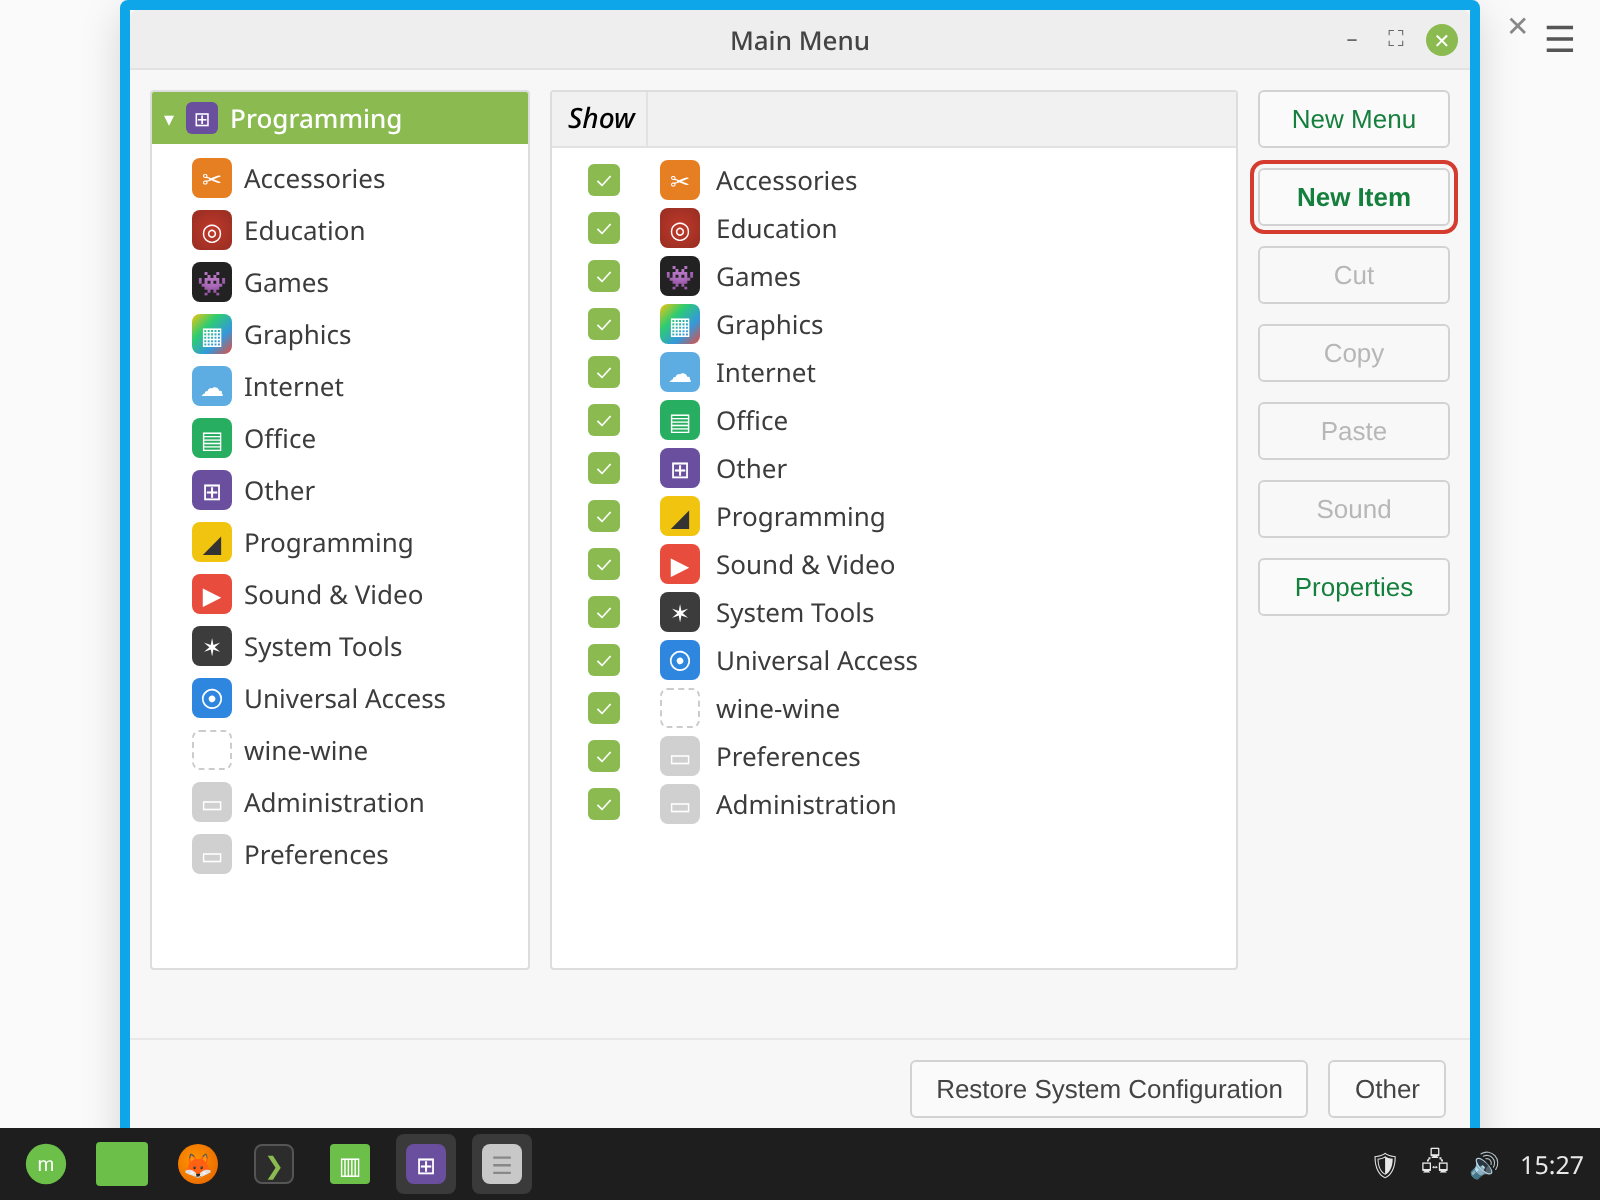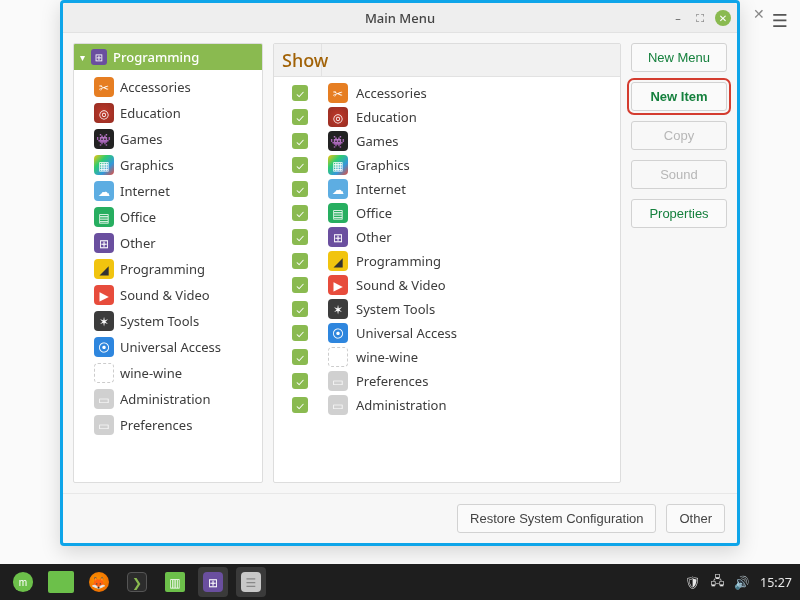--- a/index.html
+++ b/index.html
@@ -25,21 +25,21 @@
 .menu-burger { font-size: 18px; color: #555; padding: 4px; cursor: pointer; }
 .desktop-close { color: #888; font-size: 14px; width: 18px; height:18px; display:flex; align-items:center; justify-content:center; }
 
 
 .dialog {
   position: absolute;
   top: 0;
   left: 60px;
   width: 680px;
   background: #f7f7f7;
-  border: 3px solid #0ea5e9;
+  border: 5px solid #0ea5e9;
   border-radius: 4px;
   box-shadow: 0 6px 20px rgba(0,0,0,.15);
 }
 .titlebar {
   height: 30px;
   display: flex;
   align-items: center;
   justify-content: center;
   position: relative;
   background: #eeeeee;
@@ -94,23 +94,24 @@
   border-radius: 2px;
 }
 .list-header {
   display: flex;
   border-bottom: 1px solid #e2e2e2;
   background: #f1f1f1;
 }
 .list-header .col {
   padding: 4px 8px;
   font-weight: 500;
-  font-size: 18px;
-  color: #a16207;
+  font-size: 14px;
+  color: #000000;
   border-right: 1px solid #e2e2e2;
+  font-style: italic;
 }
 .list-header .col.show { width: 48px; text-align:center;}
 .list-header .col.item { flex: 1; }
 .list-body { overflow:auto; padding: 4px 0; }
 .list-row { display: flex; align-items: center; padding: 2px 8px; gap: 10px; }
 .list-row .chk { width: 36px; display:flex; justify-content:center;}
 .list-row .cell { flex:1; display:flex; align-items:center; gap:8px;}
 
 
 .button-col { width: 96px; display: flex; flex-direction: column; gap: 10px; }
@@ -125,20 +126,21 @@
 }
 .button-col button:disabled { color: #b7b7b7; cursor: default; background:#f8f8f8;}
 .button-col button.highlighted { outline: 2px solid #d43c2f; outline-offset: 2px; font-weight: bold; }
 
 .dialog-footer {
   display: flex;
   justify-content: flex-end;
   gap: 10px;
   padding: 10px 12px;
   border-top: 1px solid #e8e8e8;
+  margin-top: 24px;
 }
 .dialog-footer button {
   background: #fafafa;
   border: 1px solid #d2d2d2;
   border-radius: 3px;
   padding: 6px 12px;
   color: #444;
   font-size: 13px;
   cursor: pointer;
 }
@@ -409,21 +411,23 @@
               <span class="ico ico-admin">▭</span>
               <span>Administration</span>
             </div>
           </div>
         </div>
     </div>
 
     <div class="button-col">
       <button>New Menu</button>
       <button class="highlighted">New Item</button>
+      <button disabled="">Cut</button>
       <button disabled="">Copy</button>
+      <button disabled="">Paste</button>
       <button disabled="">Sound</button>
       <button>Properties</button>
     </div>
   </div>
   <div class="dialog-footer">
     <button>Restore System Configuration</button>
     <button>Other</button>
   </div>
 </div>
 

